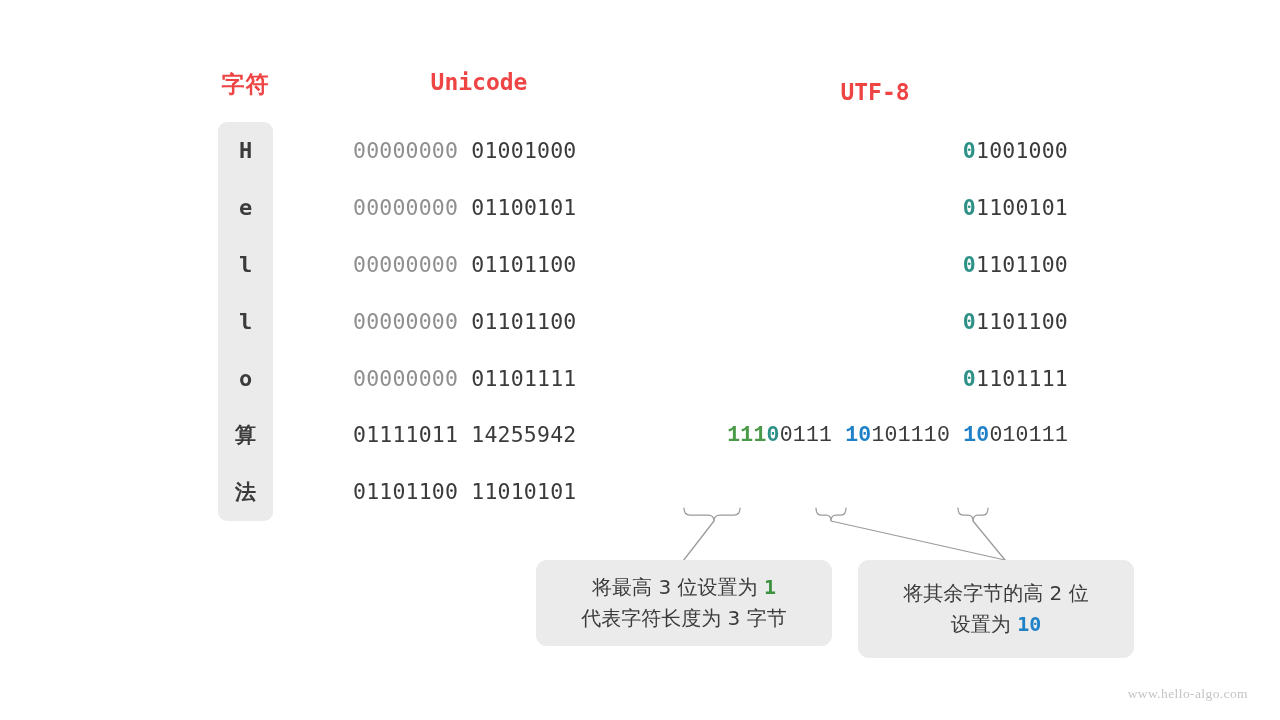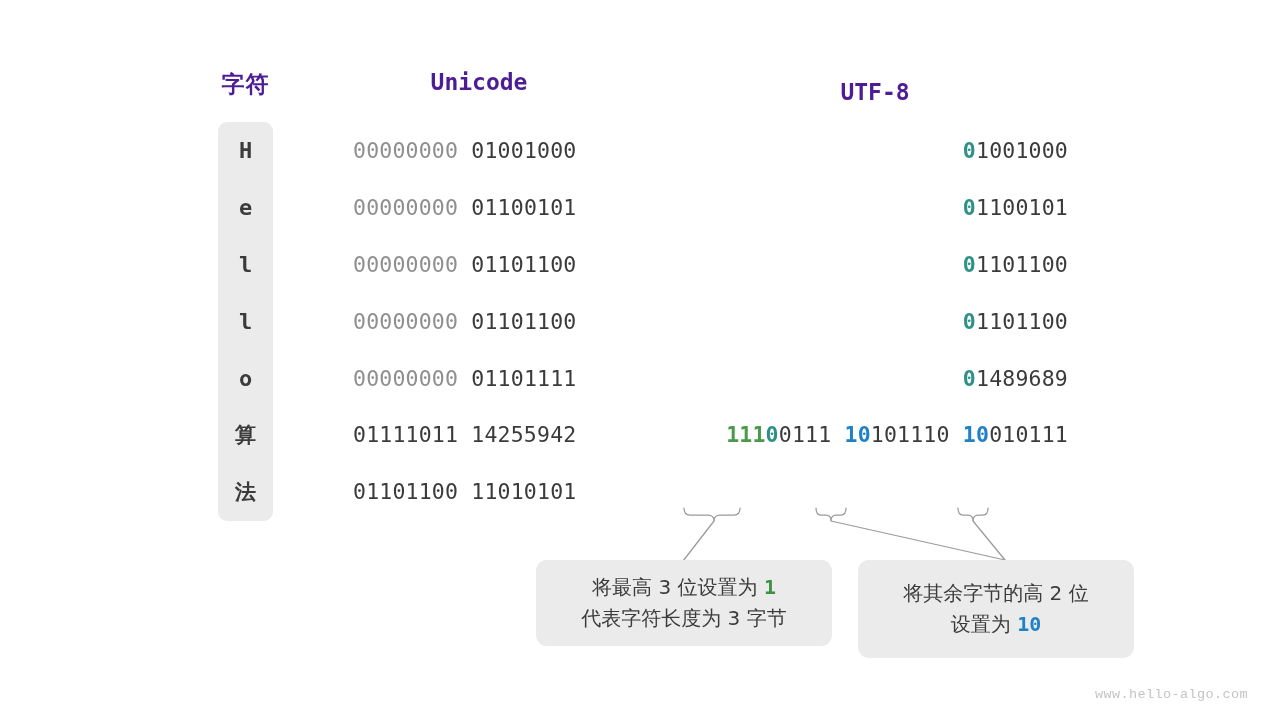--- a/index.html
+++ b/index.html
@@ -20,21 +20,21 @@
     position: absolute;
     inset: 0;
   }
 
   
   .col-header {
     position: absolute;
     font-family: "DejaVu Sans Mono", "Liberation Mono", monospace;
     font-weight: bold;
     font-size: 23px;
-    color: #4c1d95;
+    color: #ef4444;
     white-space: nowrap;
   }
   .col-header.cjk {
     font-family: "DejaVu Sans", "Liberation Sans", sans-serif;
   }
   #hdr-char  { left: 218px; top: 69px; width: 55px; text-align: center; letter-spacing: 1px; }
   #hdr-uni   { left: 353px; top: 69px; width: 252px; text-align: center; }
   #hdr-utf   { left: 780px; top: 69px; width: 190px; text-align: center; margin-top: 10px; }
 
   
@@ -77,21 +77,21 @@
     left: 353px;
     width: 252px;
     text-align: left;
     letter-spacing: 0.2px;
   }
   .utf-cell {
     text-align: right;
     letter-spacing: 0.2px;
   }
   .utf-cell.short { left: 868px; width: 200px; }
-  .utf-cell.long  { left: 660px; width: 408px; }
+  .utf-cell.long  { left: 660px; width: 408px; font-family: Liberation Mono, monospace; }
 
   .dim    { color: #8f8f8f; }
   .plain  { color: #3b3b3b; }
   .green  { color: #4a9a4a; font-weight: bold; }
   .teal   { color: #2e9187; font-weight: bold; }
   .blue   { color: #1f82c8; font-weight: bold; }
 
   
   .note {
     position: absolute;
@@ -121,21 +121,21 @@
     width: 1280px;
     height: 720px;
     pointer-events: none;
   }
 
   
   #watermark {
     position: absolute;
     right: 32px;
     bottom: 18px;
-    font-family: Liberation Mono, monospace;
+    font-family: Liberation Serif, serif;
     font-size: 13.5px;
     color: #c4c4c4;
     letter-spacing: 0.4px;
   }
 </style>
 </head>
 <body>
 
 <div class="canvas">
 
@@ -158,21 +158,21 @@
   <div class="bin uni-cell" style="top:250px"><span class="dim">00000000</span><span class="plain"> </span><span class="plain">01101100</span></div>
   <div class="bin uni-cell" style="top:307px"><span class="dim">00000000</span><span class="plain"> </span><span class="plain">01101100</span></div>
   <div class="bin uni-cell" style="top:364px"><span class="dim">00000000</span><span class="plain"> </span><span class="plain">01101111</span></div>
   <div class="bin uni-cell" style="top:420px"><span class="plain">01111011 14255942</span></div>
   <div class="bin uni-cell" style="top:477px"><span class="plain">01101100 11010101</span></div>
 
   <div class="bin utf-cell short" style="top:136px"><span class="teal">0</span><span class="plain">1001000</span></div>
   <div class="bin utf-cell short" style="top:193px"><span class="teal">0</span><span class="plain">1100101</span></div>
   <div class="bin utf-cell short" style="top:250px"><span class="teal">0</span><span class="plain">1101100</span></div>
   <div class="bin utf-cell short" style="top:307px"><span class="teal">0</span><span class="plain">1101100</span></div>
-  <div class="bin utf-cell short" style="top:364px"><span class="teal">0</span><span class="plain">1489689</span></div>
+  <div class="bin utf-cell short" style="top:364px"><span class="teal">0</span><span class="plain">1101111</span></div>
 
   <div class="bin utf-cell long" style="top:420px"><span class="green">111</span><span class="teal">0</span><span class="plain">0111</span><span class="plain"> </span><span class="blue">10</span><span class="plain">101110</span><span class="plain"> </span><span class="blue">10</span><span class="plain">010111</span></div>
 
 
   <svg id="connectors" viewBox="0 0 1280 720" xmlns="http://www.w3.org/2000/svg">
     <g fill="none" stroke="#9a9a9a" stroke-width="1.25" stroke-linecap="round">
 
       <path d="M 684 508 q 0 7 6 7 L 708 515 q 6 0 6 6 q 0 -6 6 -6 L 734 515 q 6 0 6 -7"></path>
 
       <path d="M 714 521 L 683 561"></path>

